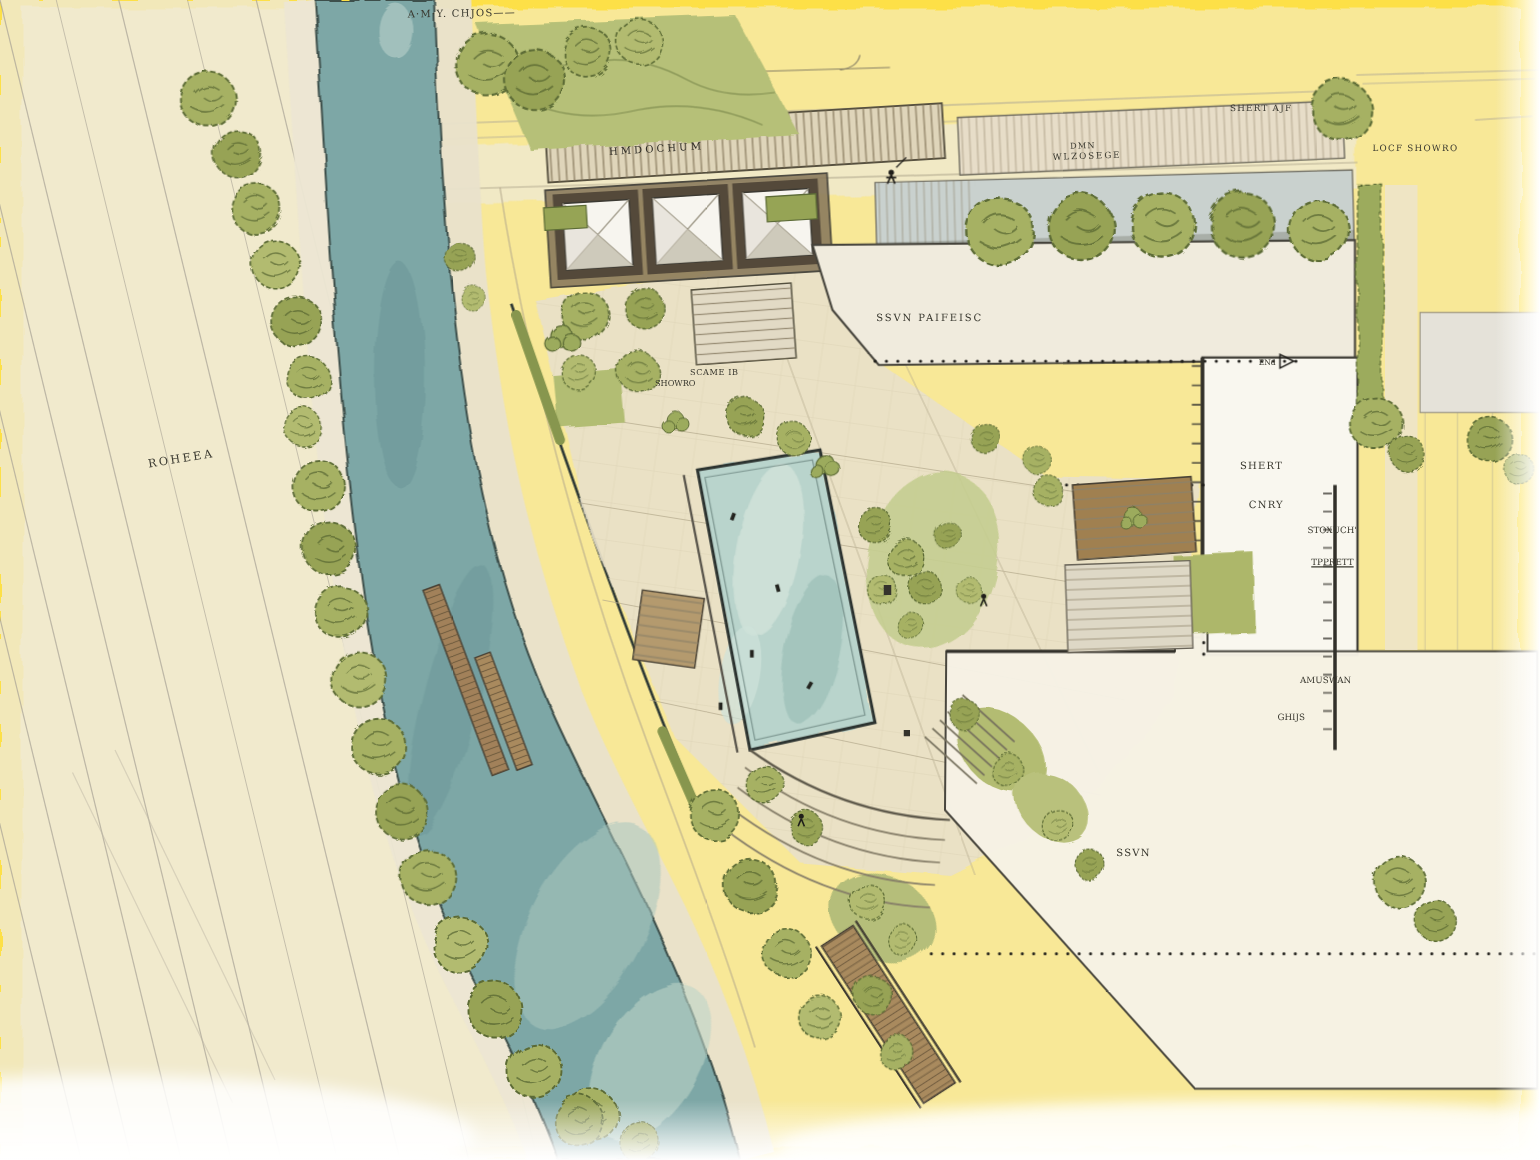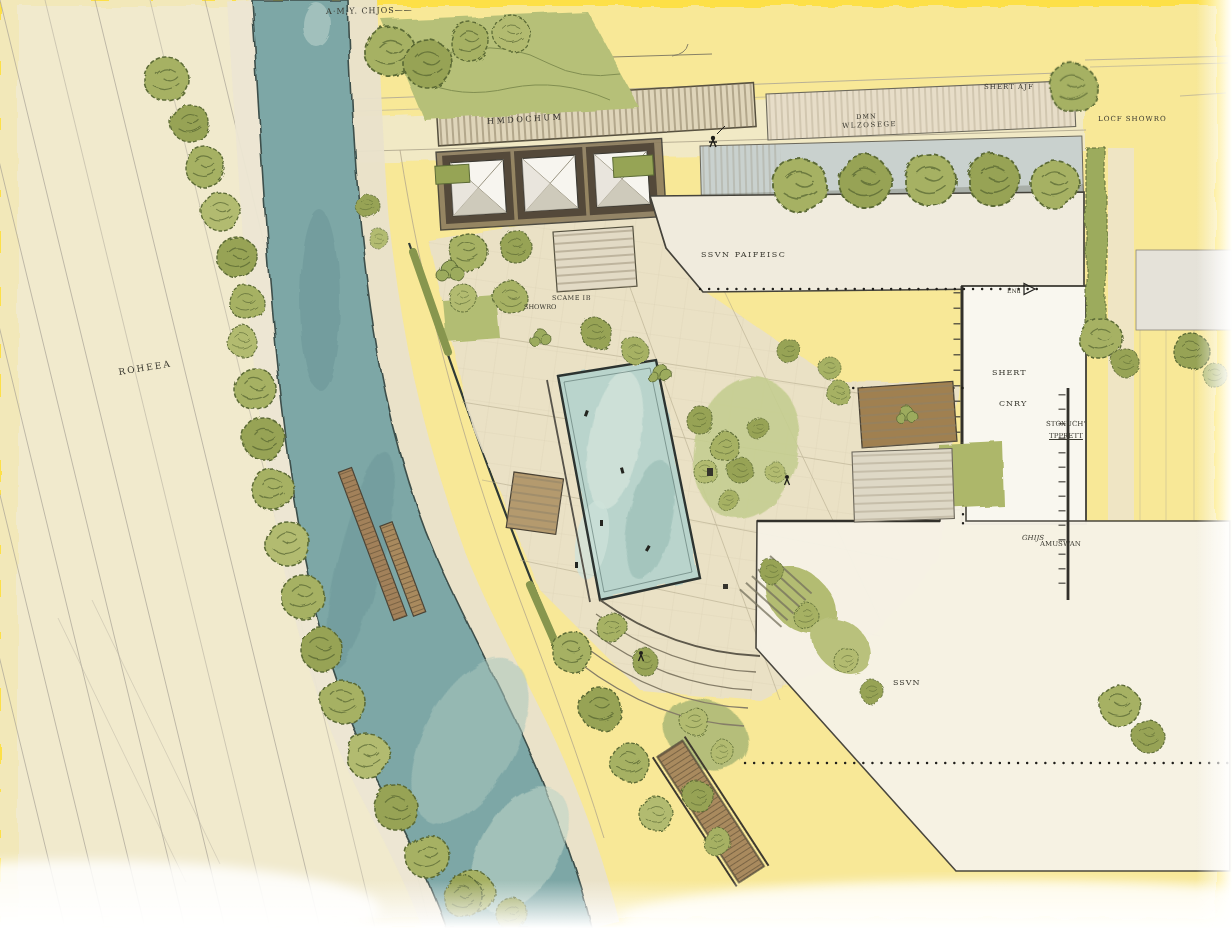--- a/index.html
+++ b/index.html
@@ -370,19 +370,19 @@
 <span class="lbl" style="left:856px;top:114px;font-size:6.5px;letter-spacing:1px;transform:rotate(-2deg);">DMN</span>
 <span class="lbl" style="left:842px;top:123px;font-size:7px;letter-spacing:1.5px;transform:rotate(-2deg);">WLZOSEGE</span>
 <span class="lbl" style="left:960px;top:84px;font-size:7px;letter-spacing:1px;margin-left:24px;">SHERT AJF</span>
 <span class="lbl" style="left:1098px;top:86px;font-size:7px;letter-spacing:1px;margin-top:30px;">LOCF SHOWRO</span>
 <span class="lbl" style="left:701px;top:251px;font-size:8px;letter-spacing:1.5px;">SSVN PAIFEISC</span>
 <span class="lbl" style="left:514px;top:295px;font-size:6.5px;letter-spacing:.5px;margin-left:38px;">SCAME IB</span>
 <span class="lbl" style="left:524px;top:304px;font-size:6.5px;">SHOWRO</span>
 <span class="lbl" style="left:999px;top:356px;font-size:8px;letter-spacing:1px;margin-top:44px;">CNRY</span>
 <span class="lbl" style="left:992px;top:369px;font-size:8px;letter-spacing:1px;">SHERT</span>
 <span class="lbl" style="left:1046px;top:421px;font-size:7px;">STOXUCH'</span>
-<span class="lbl" style="left:1049px;top:433px;font-size:7px;text-decoration:underline;">TPPRETT</span>
+<span class="lbl" style="left:1049px;top:447px;font-size:7px;text-decoration:underline;">TPPRETT</span>
 <span class="lbl" style="left:1040px;top:541px;font-size:7px;">AMUSWAN</span>
-<span class="lbl" style="left:1022px;top:535px;font-size:7px;font-style:italic;">GHIJS</span>
+<span class="lbl" style="left:1022px;top:571px;font-size:7px;">GHIJS</span>
 <span class="lbl" style="left:893px;top:679px;font-size:8px;letter-spacing:1px;">SSVN</span>
 <span class="lbl" style="left:118px;top:368px;font-size:9px;letter-spacing:2px;transform:rotate(-9deg);">ROHEEA</span>
 <span class="lbl" style="left:1007px;top:288px;font-size:6px;">ENd</span>
 </div>
 
 </body></html>

